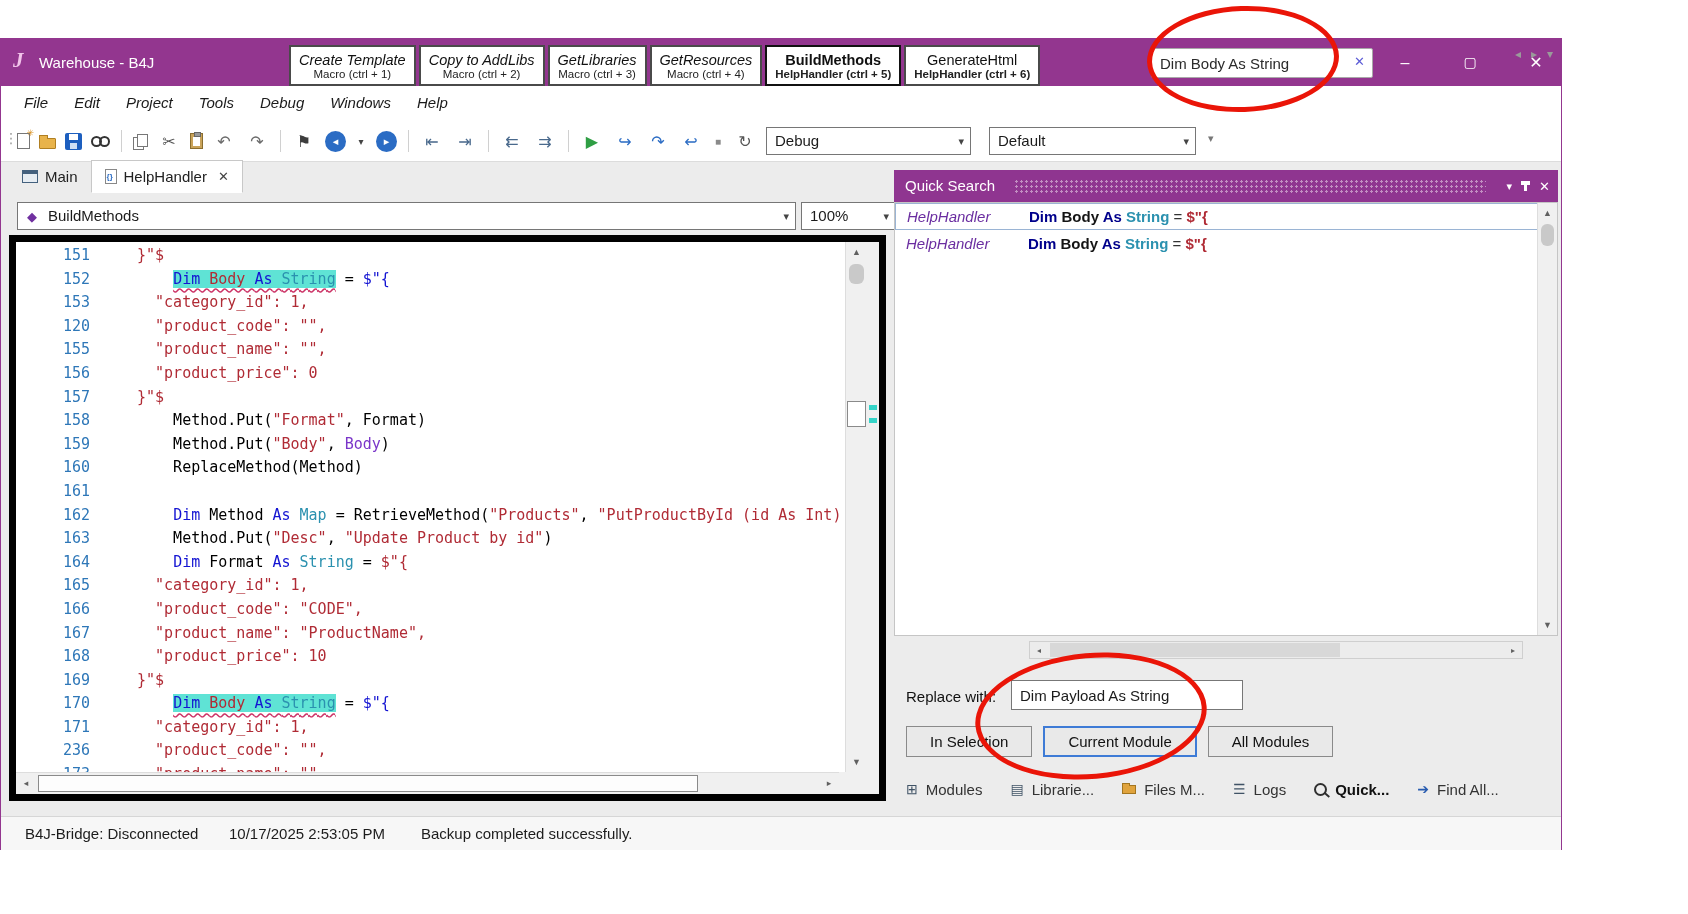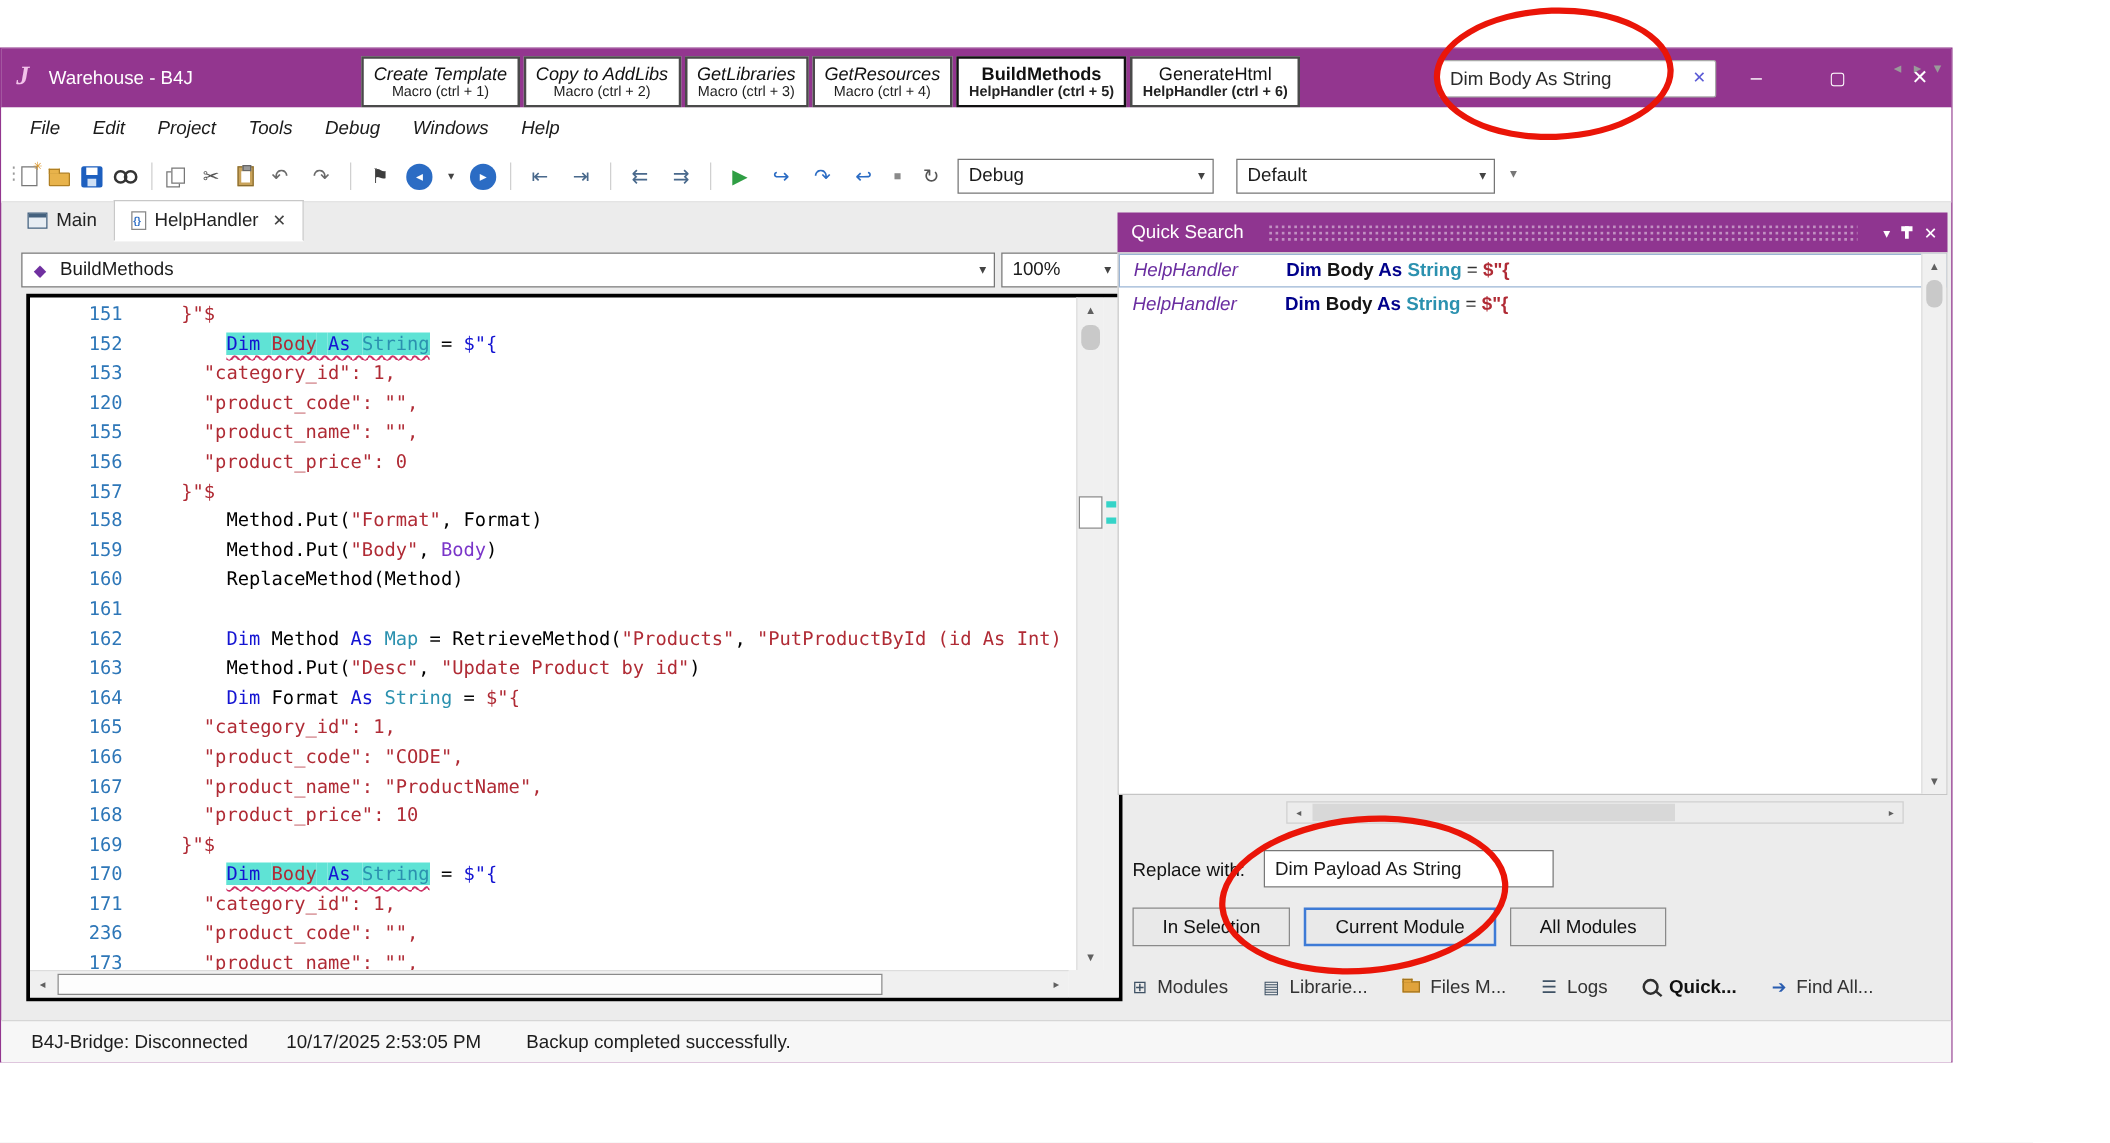--- a/index.html
+++ b/index.html
@@ -91,21 +91,21 @@
   .etab.active { background: #fff; border: 1px solid #c8c8c8; border-bottom-color: #fff; }
   .etab .close-x { color: #444; font-size: 13px; margin-left: 4px; }
   .etab-nav { position: absolute; right: 8px; top: 8px; display: flex; gap: 10px; color: #9a9a9a; font-size: 12px; }
 
   .module-row { position: absolute; left: 0; top: 163px; width: 100%; height: 30px; }
   .combo-module { left: 16px; width: 779px; top: 0; }
   .combo-module .combo-text { left: 30px; }
   .module-diamond { position: absolute; left: 9px; top: 6px; color: #7030a0; font-size: 13px; }
   .combo-zoom { left: 800px; width: 95px; top: 0; }
 
-  .editor-box { position: absolute; left: 8px; top: 196px; width: 877px; height: 566px; background: #fff; border: 3px solid #000000; margin-left: 12px; }
+  .editor-box { position: absolute; left: 8px; top: 196px; width: 877px; height: 566px; background: #fff; border: 7px solid #000000; }
   .code-viewport { position: absolute; left: 0; top: 2px; right: 34px; bottom: 22px; overflow: hidden;
                    font-family: "DejaVu Sans Mono", "Liberation Mono", monospace; font-size: 15px; line-height: 23.6px; }
   .code-line { display: flex; white-space: pre; }
   .gutter { flex: 0 0 88px; text-align: right; padding-right: 14px; color: #2e77b8; }
   .line-content { padding-left: 33px; white-space: pre; }
   .tok-kw { color: #1414d2; }
   .tok-ty { color: #2b91af; }
   .tok-st { color: #b02b35; }
   .tok-pl { color: #000; }
   .tok-id2 { color: #7a35c9; }

